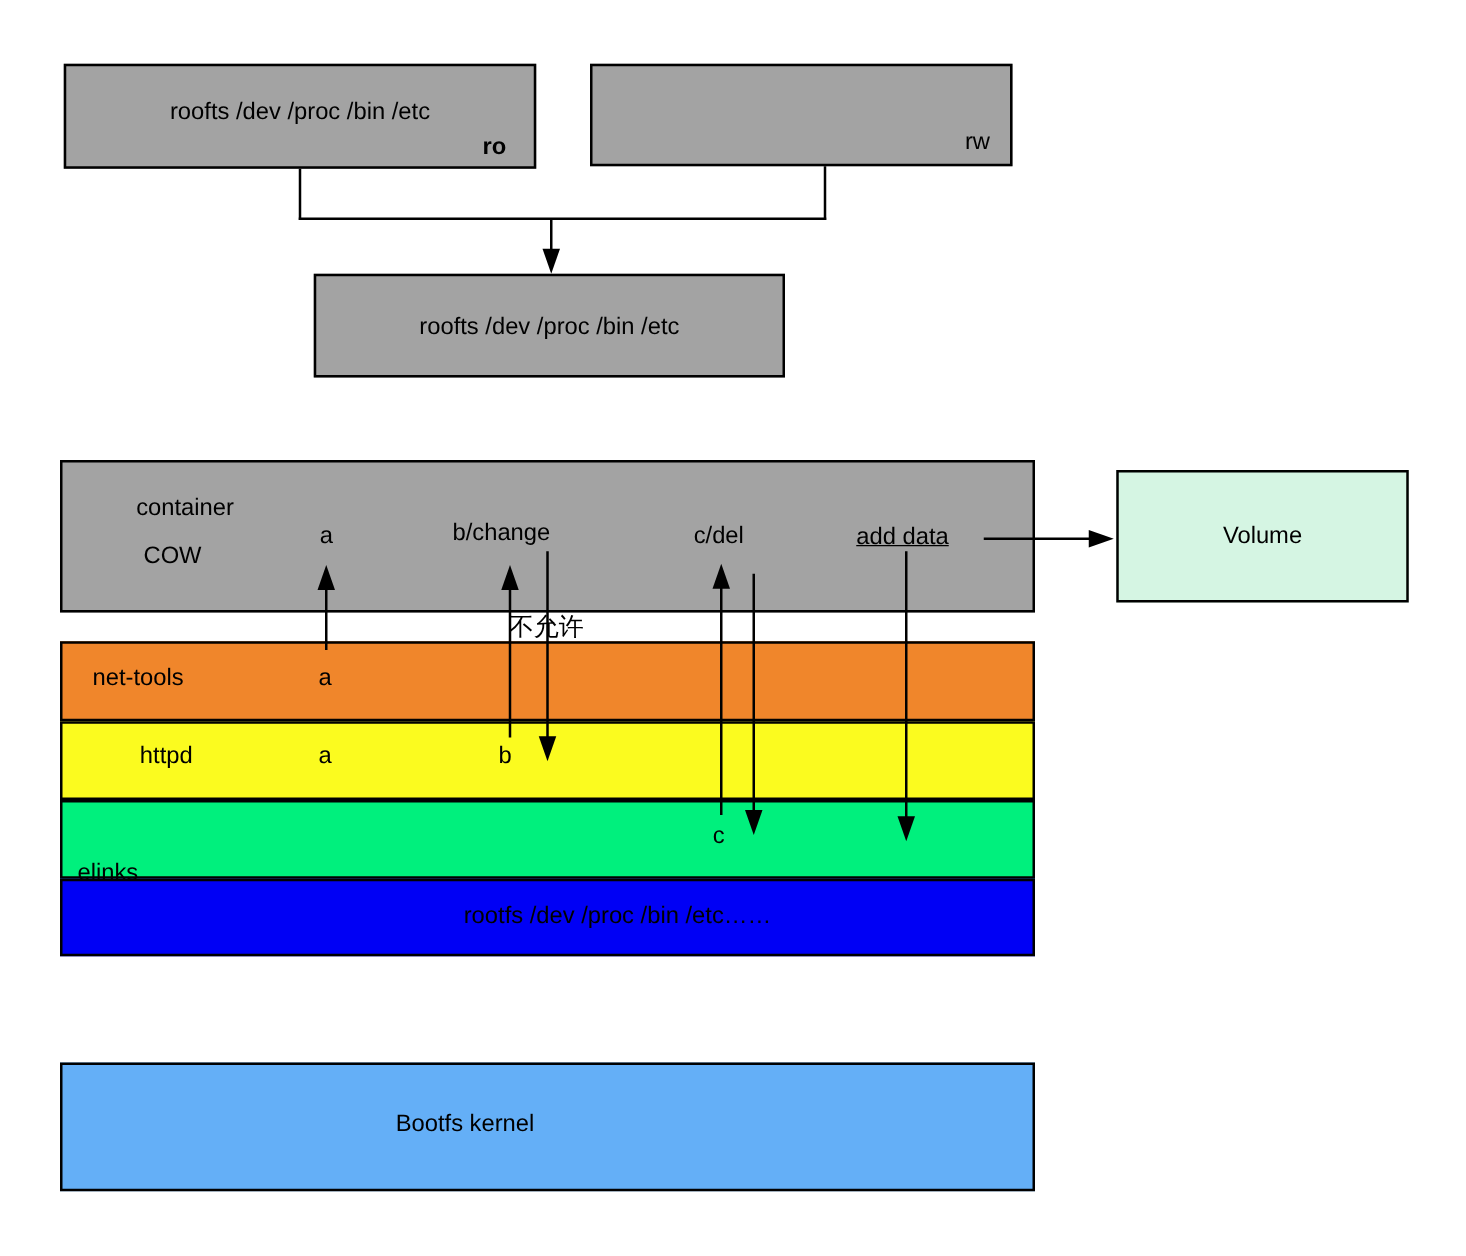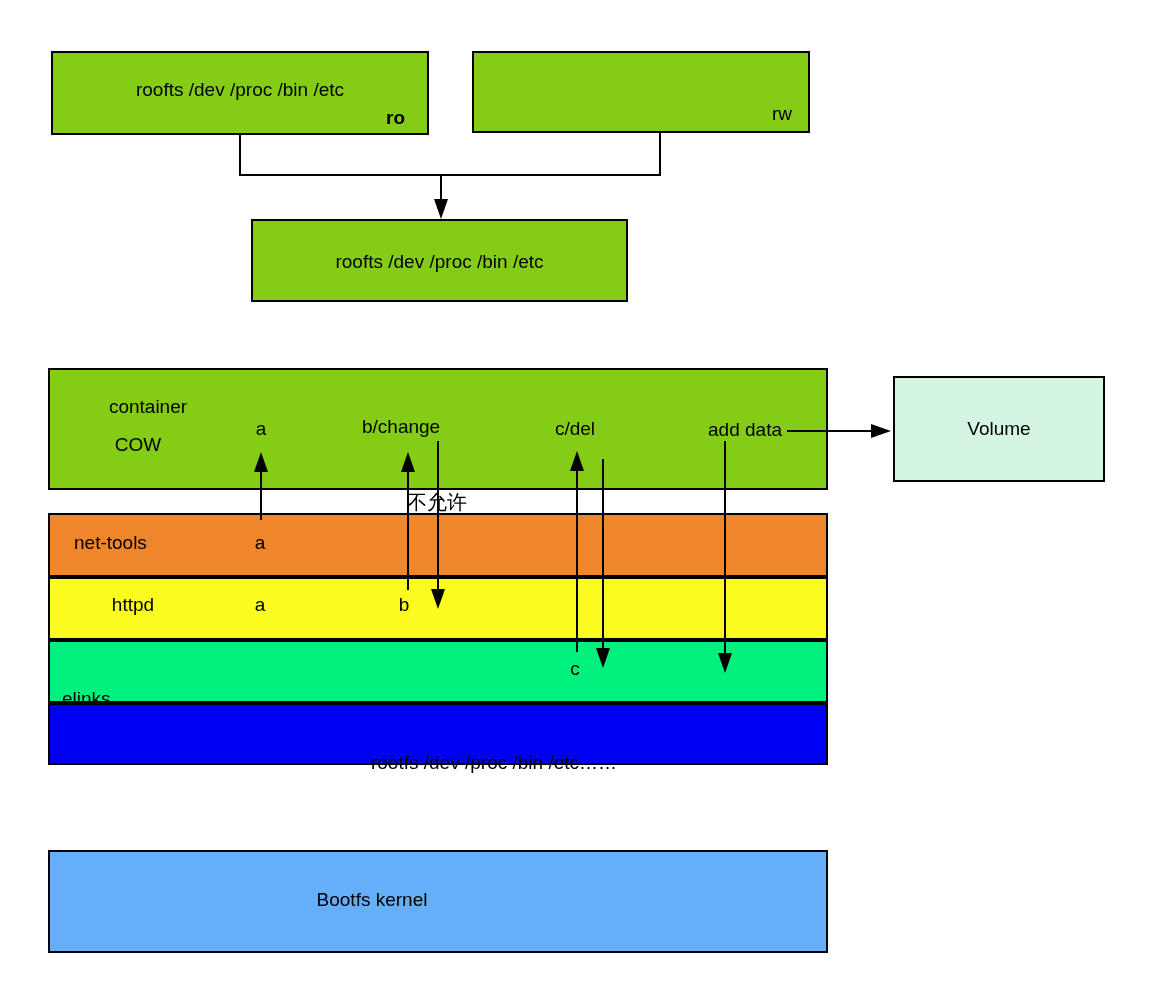--- a/index.html
+++ b/index.html
@@ -1,21 +1,21 @@
 <!DOCTYPE html>
 <html><head>
 <meta charset="utf-8">
 <style>
   html,body{margin:0;padding:0;background:#fff;}
   .canvas{
     position:relative;width:1173px;height:1005px;background:#ffffff;
     font-family:"Liberation Sans","DejaVu Sans",sans-serif;color:#000;
     overflow:hidden;
   }
-  .box{position:absolute;background:#84cc16;border:2px solid #000;box-sizing:border-box;}
+  .box{position:absolute;background:#a3a3a3;border:2px solid #000;box-sizing:border-box;}
   .txt{position:absolute;font-size:19px;line-height:22px;white-space:nowrap;}
   .center{display:flex;align-items:center;justify-content:center;text-align:center;}
   .layer{position:absolute;left:48px;width:780px;border:2px solid #000;box-sizing:border-box;}
   .vline{position:absolute;width:2px;background:#000;}
   .hline{position:absolute;height:2px;background:#000;}
   .head-up{position:absolute;width:0;height:0;
     border-left:7px solid transparent;border-right:7px solid transparent;
     border-bottom:20px solid #000;}
   .head-down{position:absolute;width:0;height:0;
     border-left:7px solid transparent;border-right:7px solid transparent;
@@ -40,45 +40,45 @@
   #box-merged{left:251px;top:219px;width:377px;height:83px;}
   #box-merged-label{left:0;top:30px;width:373px;text-align:center;}
 
   
   #box-container{left:48px;top:368px;width:780px;height:122px;}
   #container-title{left:93px;top:396px;width:110px;text-align:center;}
   #container-subtitle{left:93px;top:434px;width:90px;text-align:center;}
   #col-a{left:241px;top:418px;width:40px;text-align:center;}
   #col-b{left:362px;top:416px;width:120px;text-align:left;}
   #col-c{left:535px;top:418px;width:80px;text-align:center;}
-  #col-add{left:662px;top:419px;width:120px;text-align:right;}
+  #col-add{left:662px;top:419px;width:120px;text-align:center;text-decoration:underline;}
 
   
-  #box-volume{left:893px;top:376px;width:212px;height:106px;}
+  #box-volume{left:893px;top:376px;width:234px;height:106px;}
   #volume-arrow-line{left:787px;top:430px;width:86px;}
   #volume-arrow-head{left:871px;top:424px;}
 
   
   #deny-b{left:377px;top:491px;width:120px;text-align:center;}
   #deny-c{left:540px;top:523px;width:120px;text-align:center;}
   #deny-add{left:664px;top:521px;width:120px;text-align:center;}
 
   
   #layer-net-tools{top:513px;height:64px;}
   #layer-httpd{top:577px;height:63px;}
   #layer-elinks{top:640px;height:63px;}
   #layer-rootfs{top:703px;height:62px;}
   #net-tools-label{left:74px;top:532px;width:120px;}
   #net-tools-a{left:240px;top:532px;width:40px;text-align:center;}
   #httpd-label{left:73px;top:594px;width:120px;text-align:center;}
   #httpd-a{left:240px;top:594px;width:40px;text-align:center;}
   #httpd-b{left:384px;top:594px;width:40px;text-align:center;}
   #elinks-label{left:62px;top:688px;width:120px;text-align:left;}
   #elinks-c{left:555px;top:658px;width:40px;text-align:center;}
-  #rootfs-label{left:48px;top:722px;width:892px;text-align:center;margin-top:30px;}
+  #rootfs-label{left:48px;top:722px;width:892px;text-align:center;}
 
   
   #arrow-a-up-head{left:254px;top:452px;}
   #arrow-a-up-line{left:260px;top:470px;height:50px;}
   #arrow-b-up-head{left:401px;top:452px;}
   #arrow-b-up-line{left:407px;top:470px;height:120px;}
   #arrow-b-down-line{left:437px;top:441px;height:150px;}
   #arrow-b-down-head{left:431px;top:589px;}
   #arrow-c-up-head{left:570px;top:451px;}
   #arrow-c-up-line{left:576px;top:469px;height:183px;}

